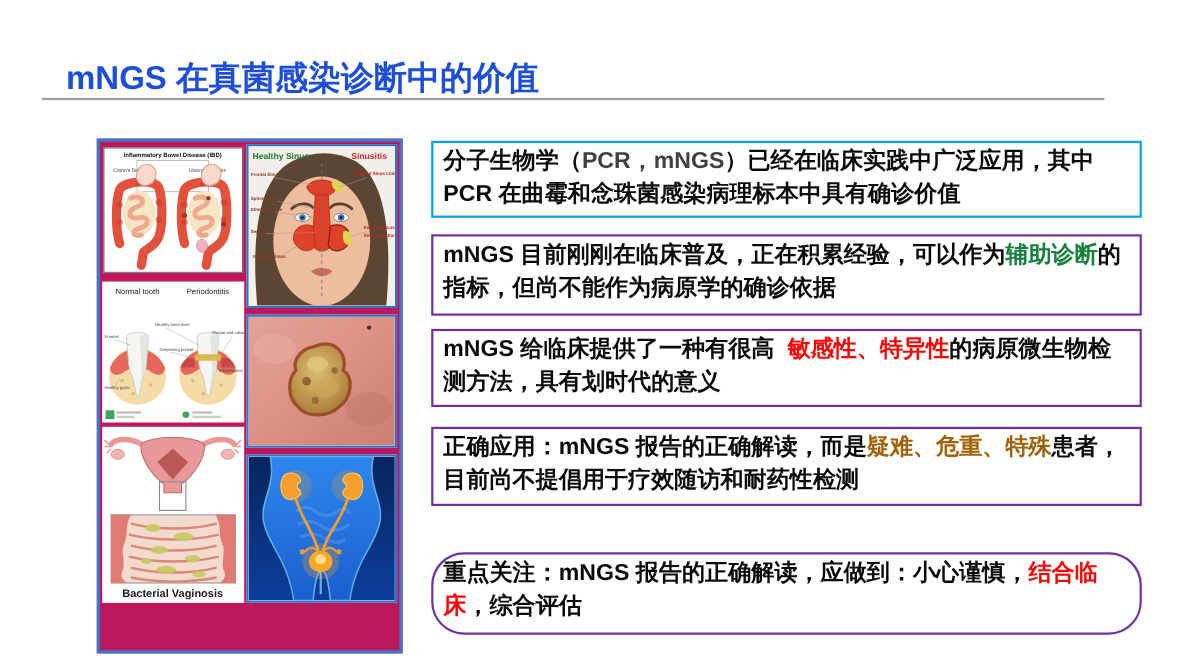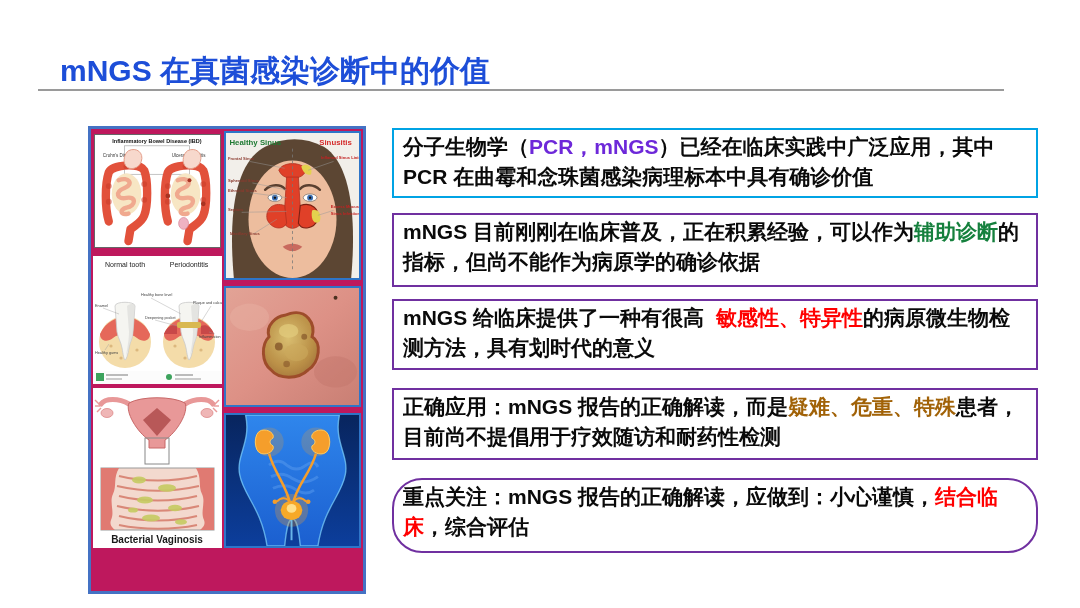--- a/index.html
+++ b/index.html
@@ -30,21 +30,21 @@
   .note-box{
     position:absolute;left:392px;width:646px;box-sizing:border-box;
     border:2.5px solid #7030A0;background:#fff;
     padding:2px 9px 4px 9px;font-size:21px;font-weight:700;color:#0a0a0a;
     line-height:30px;text-align:left;
   }
   #note-1{top:128px;min-height:64px;}
   #note-2{top:213px;min-height:74px;}
   #note-3{top:299px;min-height:71px;}
   #note-4{top:388px;min-height:72px;}
-  #note-5{top:478px;min-height:75px;border-radius:30px;}
+  #note-5{top:502px;min-height:75px;border-radius:30px;}
 </style>
 </head>
 <body>
 
 <div class="slide-title">mNGS 在真菌感染诊断中的价值</div>
 <div class="title-rule"></div>
 
 <div class="collage">
 
   <div class="panel" id="panel-ibd">
@@ -286,17 +286,17 @@
         <ellipse cx="67" cy="97" rx="5" ry="4.5" fill="#FFDF8A"></ellipse>
         <path d="M52,90 C56,85 62,85 66,91 M82,90 C78,85 72,85 68,91" fill="none" stroke="#F59E2B" stroke-width="2"></path>
         <circle cx="50" cy="90" r="2.4" fill="#F59E2B"></circle>
         <circle cx="84" cy="90" r="2.4" fill="#F59E2B"></circle>
         <path d="M67,109 L67,130" stroke="#7FD4FF" stroke-width="2" opacity="0.8"></path>
       </g>
     </svg>
   </div>
 </div>
 
-<div class="note-box" id="note-1" style="border-color: rgb(0, 163, 228);"><span>分子生物学（</span><span style="color: #6d28d9;">PCR，mNGS</span><span>）已经在临床实践中广泛应用，其中 PCR 在曲霉和念珠菌感染病理标本中具有确诊价值</span></div>
+<div class="note-box" id="note-1" style="border-color: rgb(0, 163, 228);"><span>分子生物学（</span><span style="color: #404040;">PCR，mNGS</span><span>）已经在临床实践中广泛应用，其中 PCR 在曲霉和念珠菌感染病理标本中具有确诊价值</span></div>
 <div class="note-box" id="note-2" style="border-color: rgb(112, 48, 160);"><span>mNGS 目前刚刚在临床普及，正在积累经验，可以作为</span><span style="color: #15803d;">辅助诊断</span><span>的指标，但尚不能作为病原学的确诊依据</span></div>
 <div class="note-box" id="note-3" style="border-color: rgb(112, 48, 160);"><span>mNGS 给临床提供了一种有很高</span><span style="color: rgb(255, 0, 0); margin-left: 12px;">敏感性、特异性</span><span>的病原微生物检测方法，具有划时代的意义</span></div>
 <div class="note-box" id="note-4" style="border-color: rgb(112, 48, 160);"><span>正确应用：mNGS 报告的正确解读，而是</span><span style="color: #a16207;">疑难、危重、特殊</span><span>患者，目前尚不提倡用于疗效随访和耐药性检测</span></div>
 <div class="note-box" id="note-5" style="border-color: rgb(112, 48, 160);"><span>重点关注：mNGS 报告的正确解读，应做到：小心谨慎，</span><span style="color: rgb(255, 0, 0);">结合临床</span><span>，综合评估</span></div>
 
 </body></html>

